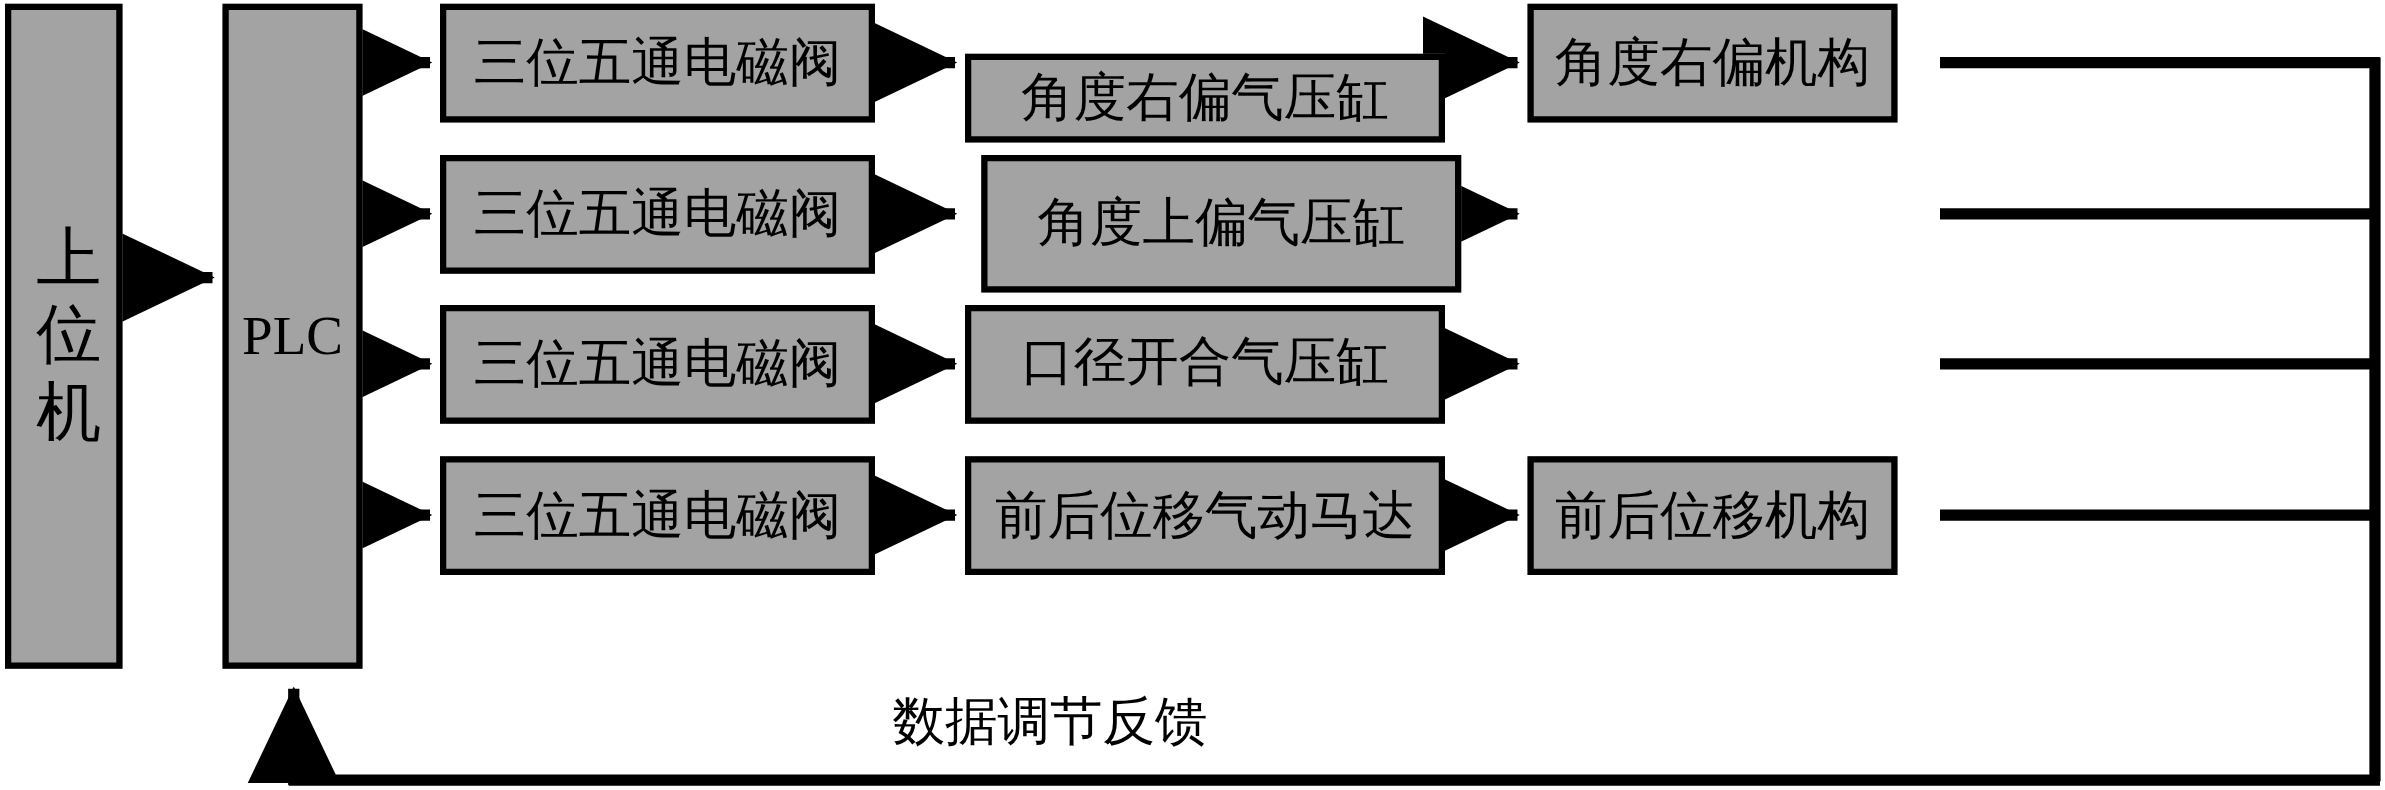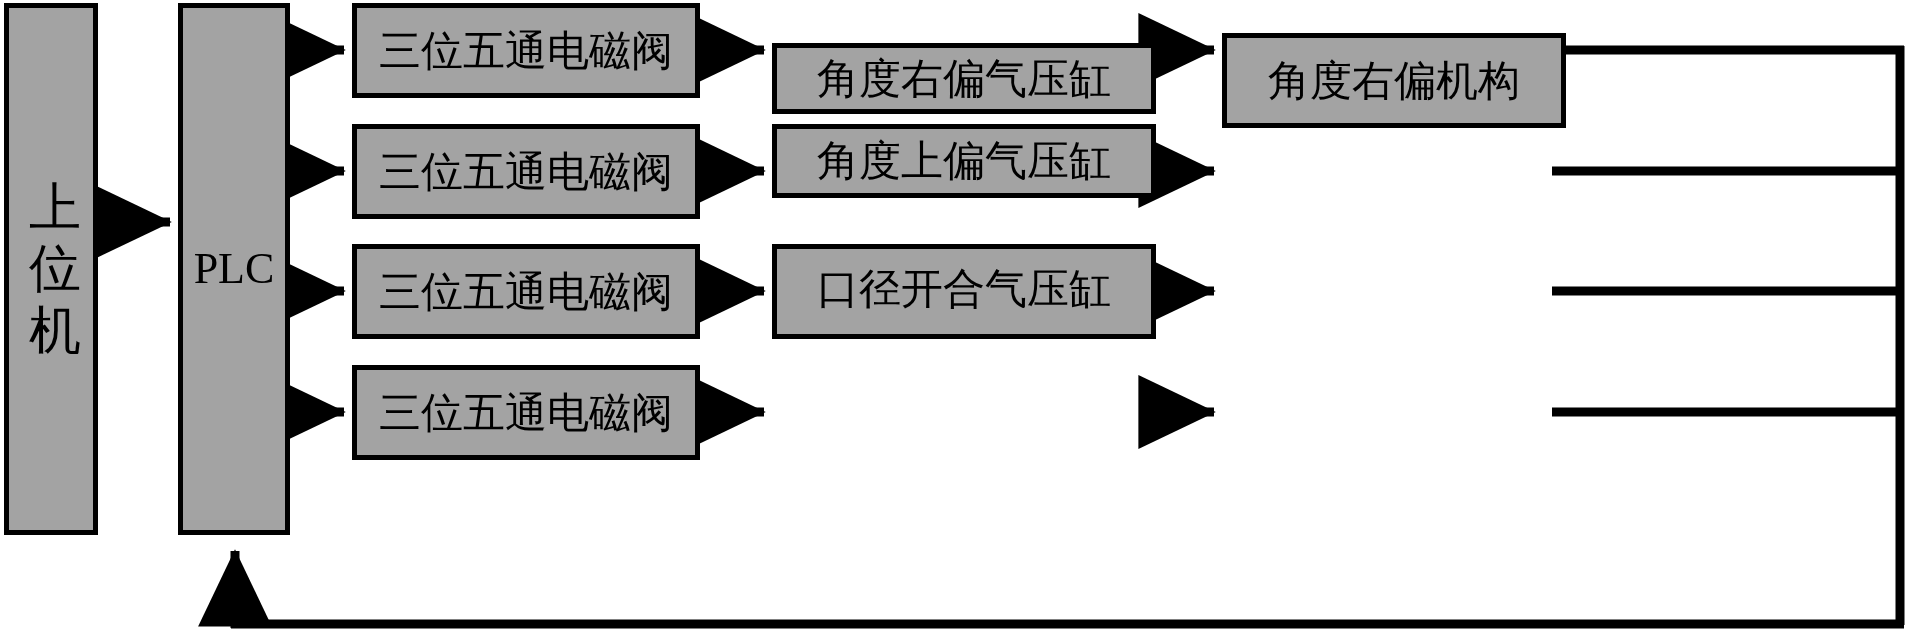--- a/index.html
+++ b/index.html
@@ -64,21 +64,21 @@
     top: 3px;
     width: 112px;
     height: 532px;
   }
   .box-plc .node-label {
     font-size: 44px;
   }
   
   .box-col1 { left: 352px; width: 348px; }
   .box-col2 { left: 772px; width: 384px; }
-  .box-col3 { left: 1222px; width: 344px; margin-top: 30px; }
+  .box-col3 { left: 1222px; width: 296px; }
 
   .col-box .node-label {
     font-size: 42px;
   }
   .feedback-label {
     position: absolute;
     color: #000000;
     font-size: 42px;
     line-height: 1;
     white-space: nowrap;
@@ -183,29 +183,36 @@
   <div class="node-box col-box box-col2" style="top:3px;height:71px;margin-top:40px;">
     <span class="node-label">角度右偏气压缸</span>
   </div>
   <div class="node-box col-box box-col3" style="top:3px;height:95px;">
     <span class="node-label">角度右偏机构</span>
   </div>
 
   <div class="node-box col-box box-col1" style="top:124px;height:95px;">
     <span class="node-label">三位五通电磁阀</span>
   </div>
-  <div class="node-box col-box box-col2" style="top:124px;height:74px;">
+  <div class="node-box col-box box-col2" style="top:124px;height:110px;margin-left:13px;">
     <span class="node-label">角度上偏气压缸</span>
   </div>
 
   <div class="node-box col-box box-col1" style="top:244px;height:95px;">
     <span class="node-label">三位五通电磁阀</span>
   </div>
   <div class="node-box col-box box-col2" style="top:244px;height:95px;font-family:Liberation Mono, monospace;">
     <span class="node-label">口径开合气压缸</span>
   </div>
 
   <div class="node-box col-box box-col1" style="top:365px;height:95px;">
     <span class="node-label">三位五通电磁阀</span>
   </div>
-
+  <div class="node-box col-box box-col2" style="top:365px;height:95px;">
+    <span class="node-label">前后位移气动马达</span>
+  </div>
+  <div class="node-box col-box box-col3" style="top:365px;height:95px;">
+    <span class="node-label">前后位移机构</span>
+  </div>
+
+  <div class="feedback-label" style="left:690px; top:557px; width:300px;">数据调节反馈</div>
 
 </div>
 
 </body></html>

